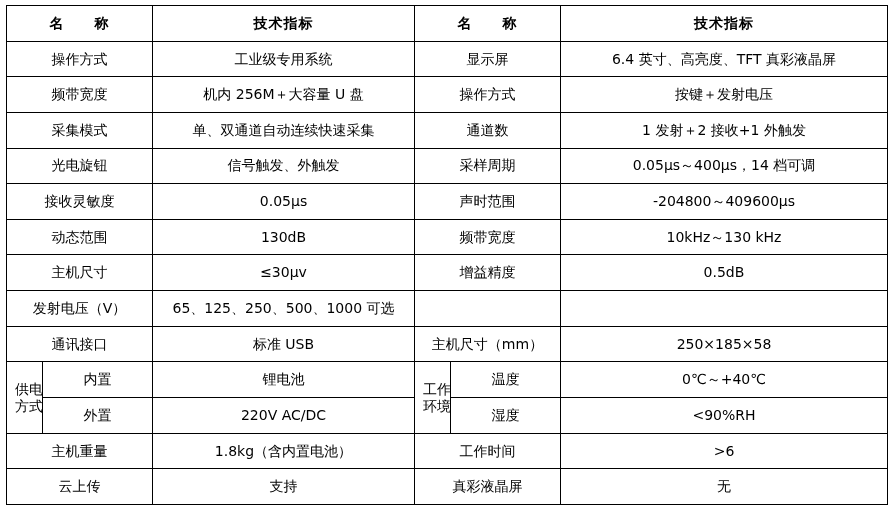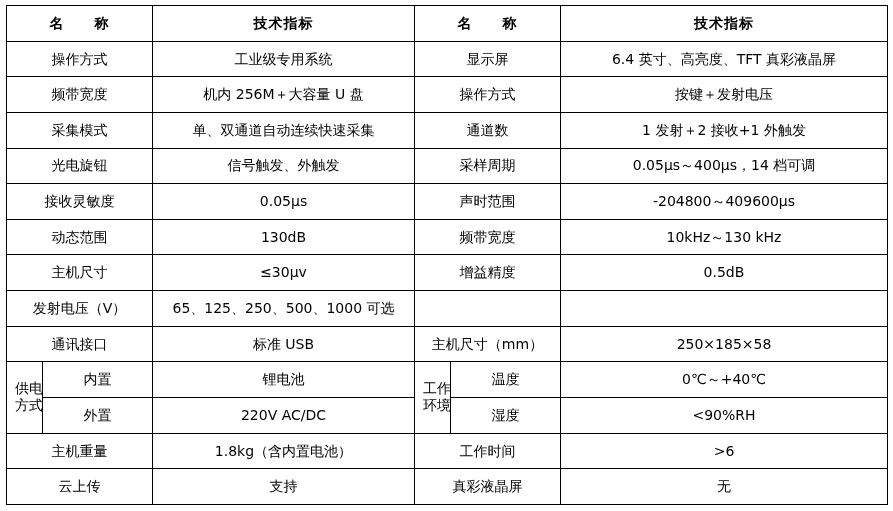--- a/index.html
+++ b/index.html
@@ -41,21 +41,20 @@
   .val {
     text-align: center;
   }
   .vert {
     text-align: center;
     padding: 0 2px;
     line-height: 1.25;
   }
   .vert span {
     display: block;
-    font-family: Liberation Mono, monospace;
   }
   
   col.c1 { width: 36px; }
   col.c2 { width: 110px; }
   col.c3 { width: 262px; }
   col.c4 { width: 36px; }
   col.c5 { width: 110px; }
   col.c6 { width: 327px; }
 </style>
 </head>

